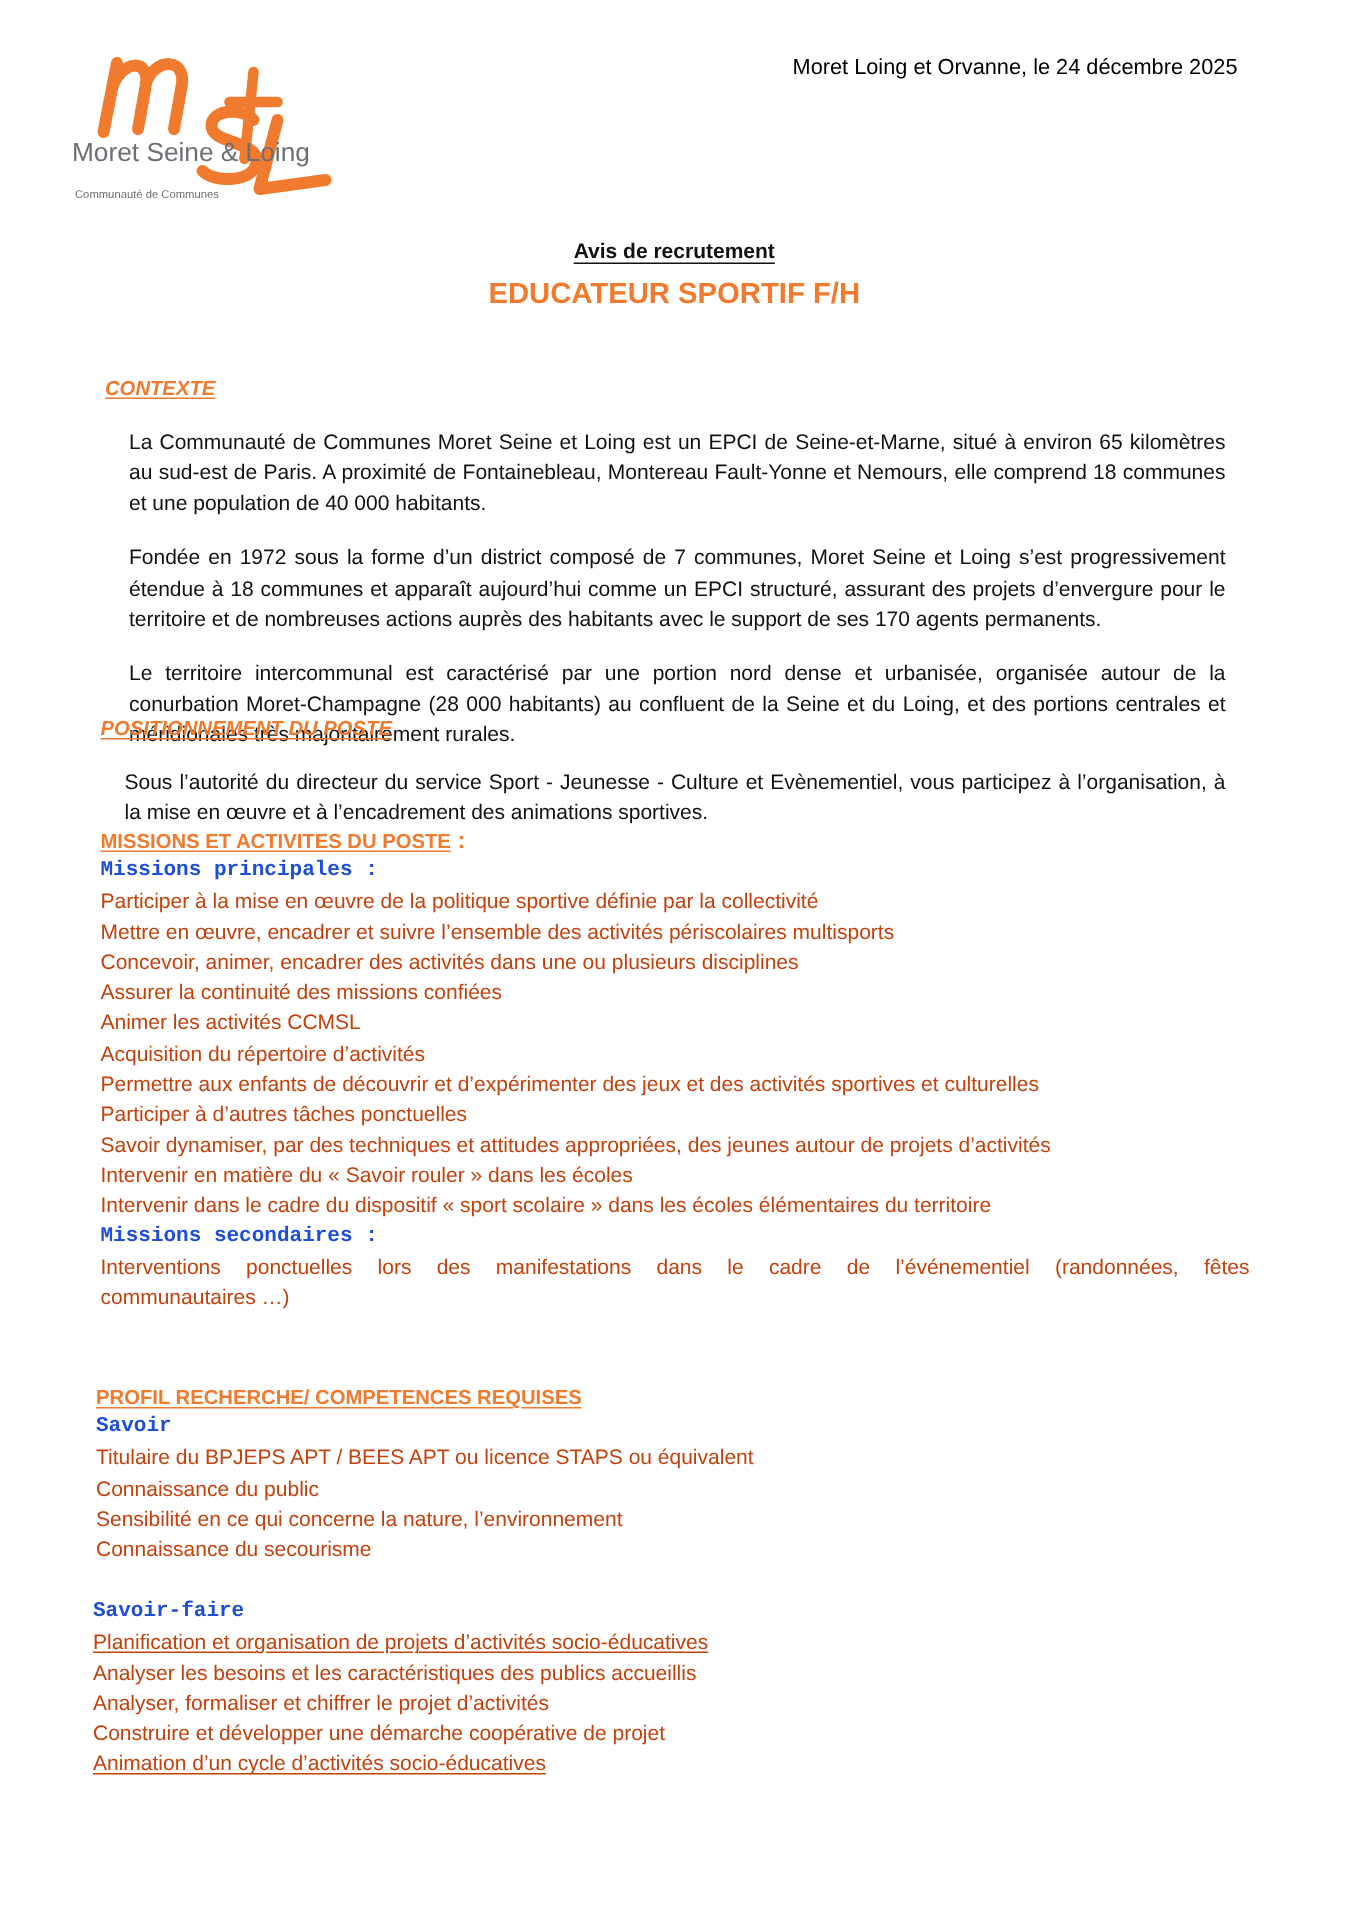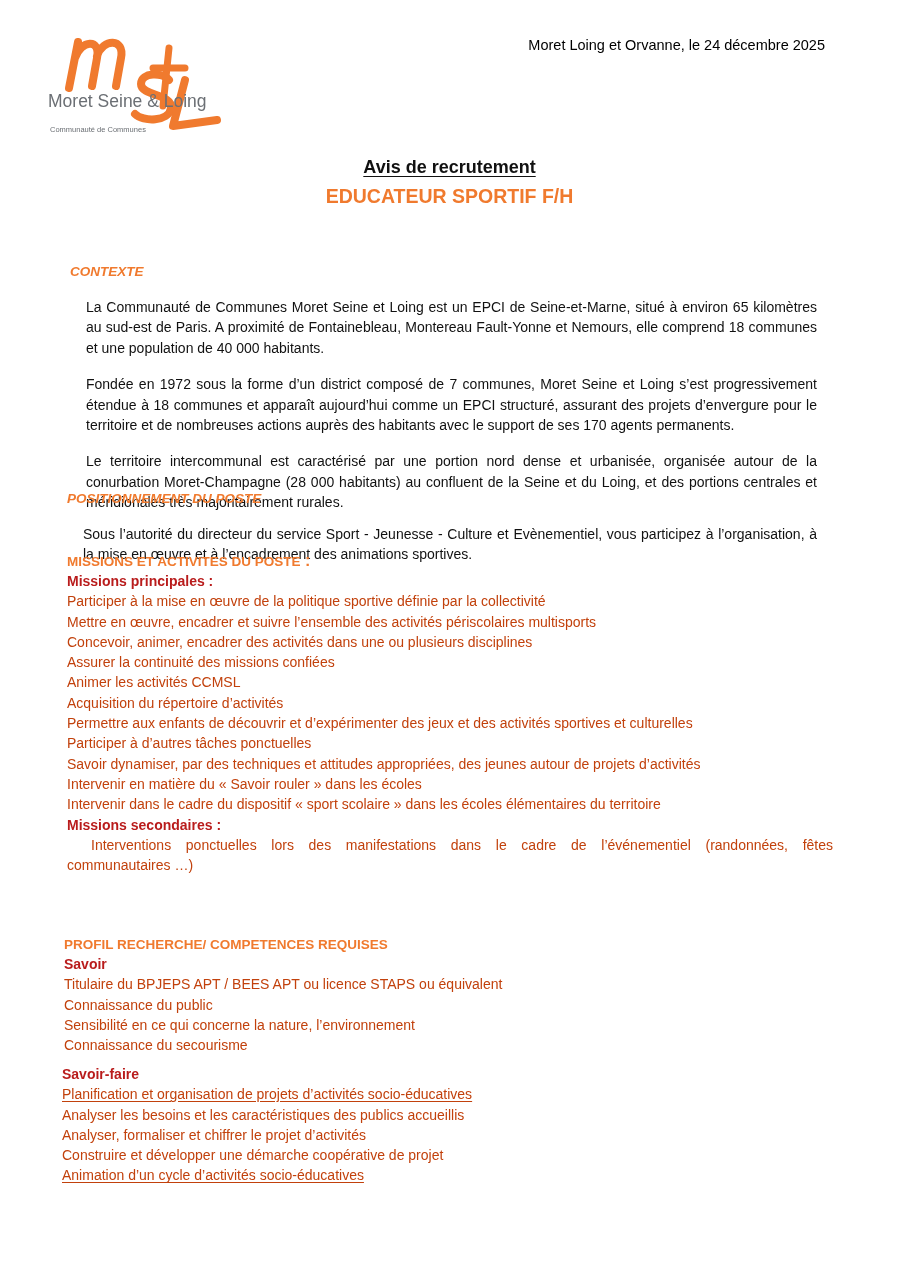--- a/index.html
+++ b/index.html
@@ -8,41 +8,41 @@
     font-family: "Liberation Sans", sans-serif; color: #111111;
   }
   .logo { position: absolute; left: 45px; top: 28px; width: 185px; height: 115px; }
   .logo svg { width: 185px; height: 115px; display: block; }
   .date {
     position: absolute; right: 74px; top: 37px;
     font-size: 14.5px; color: #000000;
   }
   .title-block { position: absolute; left: 0; right: 0; top: 154px; text-align: center; }
   .doc-title {
-    font-size: 18px; font-weight: bold; text-decoration: underline; color: #111;
+    font-size: 14px; font-weight: bold; text-decoration: underline; color: #111;
     text-underline-offset: 3px; line-height: 26px;
   }
   .doc-subtitle {
     font-size: 19.5px; font-weight: bold; color: #f07a2e; line-height: 28px; margin-top: 2px;
   }
   .section { position: absolute; left: 0; width: 899px; }
   .sec-heading {
     font-size: 13.5px; font-weight: bold; color: #f07a2e;
-    text-underline-offset: 2px; line-height: 18px; margin-top: 13px;
+    text-decoration: underline; text-underline-offset: 2px; line-height: 18px;
   }
   .sec-heading.italic { font-style: italic; }
   .colon { color: #f07a2e; font-weight: bold; }
   .para {
     font-size: 14px; line-height: 20.4px; text-align: justify; text-align-last: left;
     color: #111; margin: 16px;
   }
-  .subhead { font-size: 14px; font-weight: bold; line-height: 20.3px; color: #b91c1c; }
+  .subhead { font-size: 14px; font-weight: bold; line-height: 20.3px; color: #1d4ed8; font-family: Liberation Mono, monospace; }
   .line { font-size: 14px; line-height: 20.3px; color: #c2410c; white-space: nowrap; }
   .line.u { text-decoration: underline; text-underline-offset: 2px; }
-  .justify-full { text-align: justify; text-align-last: justify; margin-left: 24px; }
+  .justify-full { text-align: justify; text-align-last: justify; }
 </style>
 </head>
 <body>
 
 <div class="logo">
   <svg viewBox="0 0 185 115">
 
     <g fill="none" stroke="#f07a2e" stroke-linecap="round" stroke-linejoin="round">
 
       <path d="M 24 60 L 33 14 M 30 30 C 36 12, 56 10, 52 30 L 47 58 M 52 28 C 58 10, 80 10, 76 30 L 71 58" stroke-width="8"></path>

